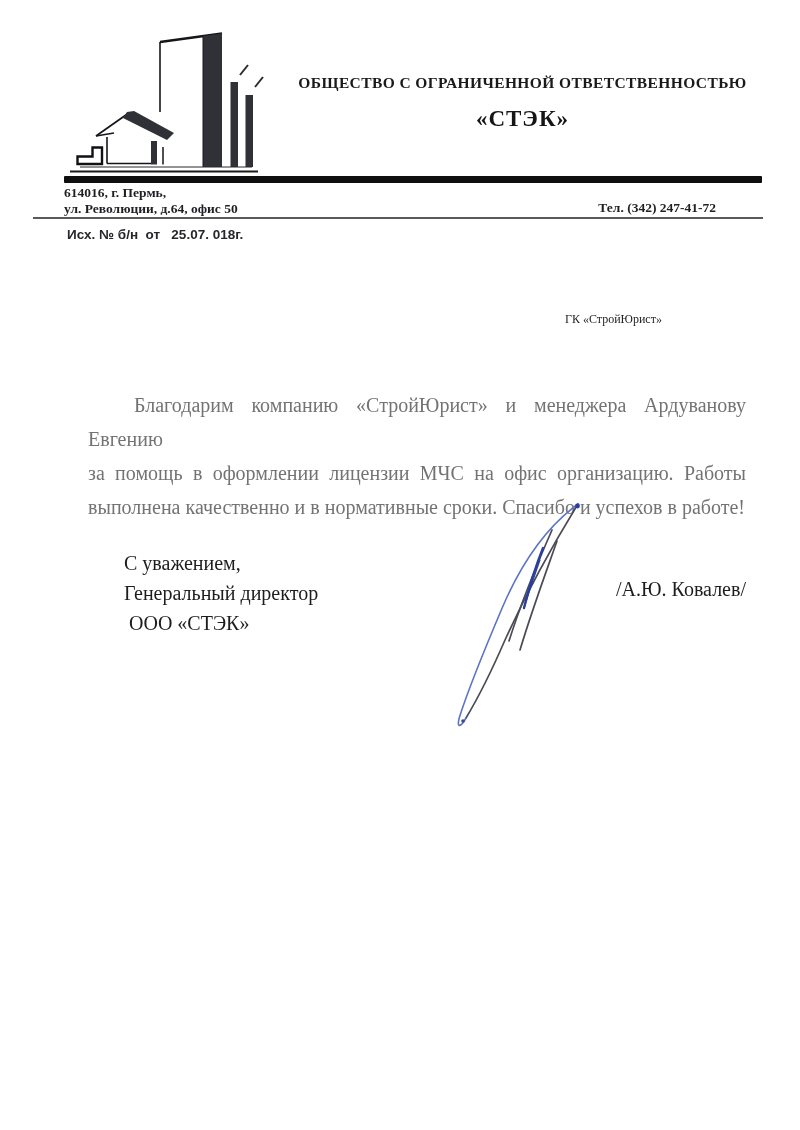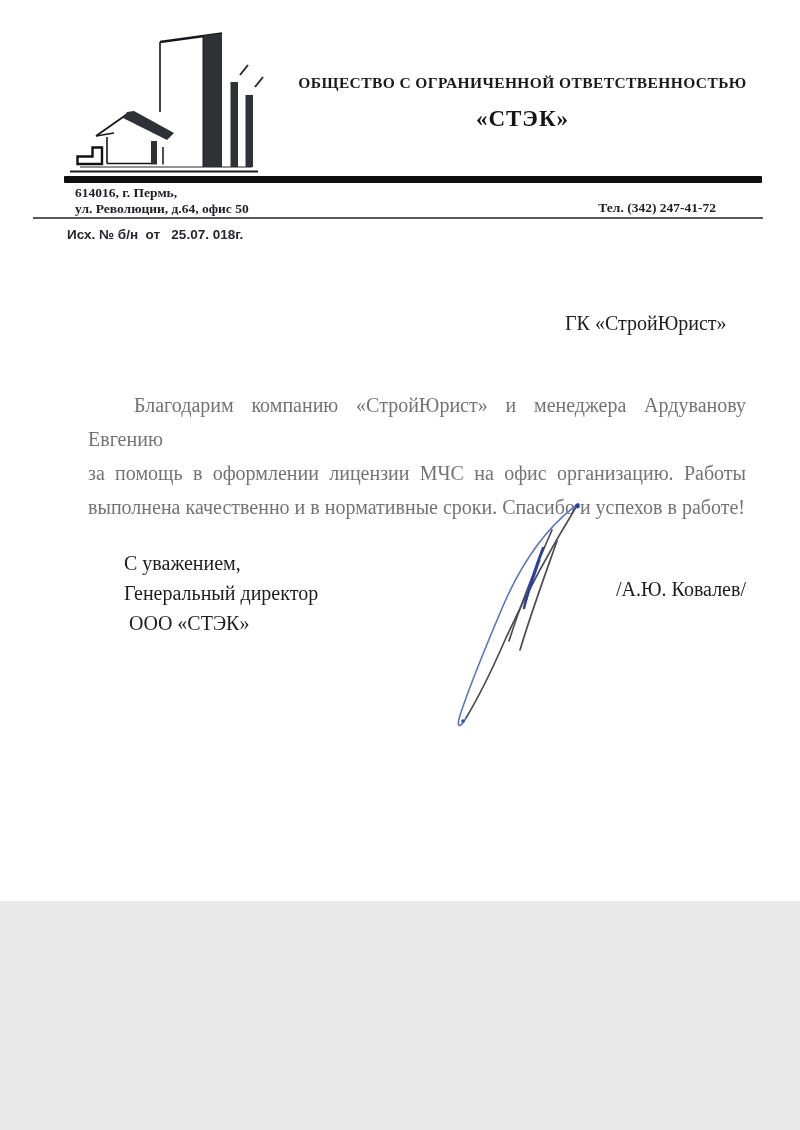--- a/index.html
+++ b/index.html
@@ -1,37 +1,37 @@
 <!DOCTYPE html>
 <html lang="ru"><head>
 <meta charset="utf-8">
 <style>
   html,body{margin:0;padding:0;}
   body{background:#e9e9e9;font-family:"Liberation Serif","DejaVu Serif",serif;}
   .page{
-    position:relative;width:800px;height:901px;margin:0 auto;
+    position:relative;width:800px;height:1130px;margin:0 auto;
     background:#ffffff;overflow:hidden;color:#1d1d1d;
   }
   .abs{position:absolute;}
 
   
   .org-block{left:285px;top:74px;width:475px;text-align:center;}
   .org-type{font-size:15.5px;font-weight:bold;letter-spacing:.4px;color:#1a1a1a;}
   .org-name{font-size:23px;font-weight:bold;margin-top:14px;letter-spacing:1px;color:#151515;}
 
   .rule-thick{left:64px;top:176px;width:698px;height:7px;background:#0f0f0f;border-radius:1px;}
   .rule-thin{left:33px;top:217px;width:730px;height:2px;background:#5a5a5a;}
 
-  .addr{left:75px;top:185px;font-size:13.5px;font-weight:bold;line-height:15.5px;color:#1f1f24;}
+  .addr{left:64px;top:185px;font-size:13.5px;font-weight:bold;line-height:15.5px;color:#1f1f24;}
   .phone{right:84px;top:200px;font-size:13.5px;font-weight:bold;color:#1f1f24;}
   .ref-line{left:67px;top:227px;font-family:"Liberation Sans","DejaVu Sans",sans-serif;
             font-size:13.5px;font-weight:bold;color:#26262b;white-space:pre;}
 
   
-  .recipient{left:565px;top:312px;font-size:20px;}
+  .recipient{left:565px;top:312px;font-size:12px;}
   .paragraph{left:88px;top:388px;width:658px;font-size:20px;line-height:34px;color:#737373;}
   .pline{min-height:34px;}
   .just{text-align:justify;text-align-last:justify;}
   .indent{text-indent:46px;}
 
   .closing{left:88px;top:548px;font-size:20px;line-height:30px;margin-left:36px;}
   .closing .cline3{padding-left:5px;}
   .signee{left:616px;top:578px;font-size:20px;}
 
   svg{display:block;}

